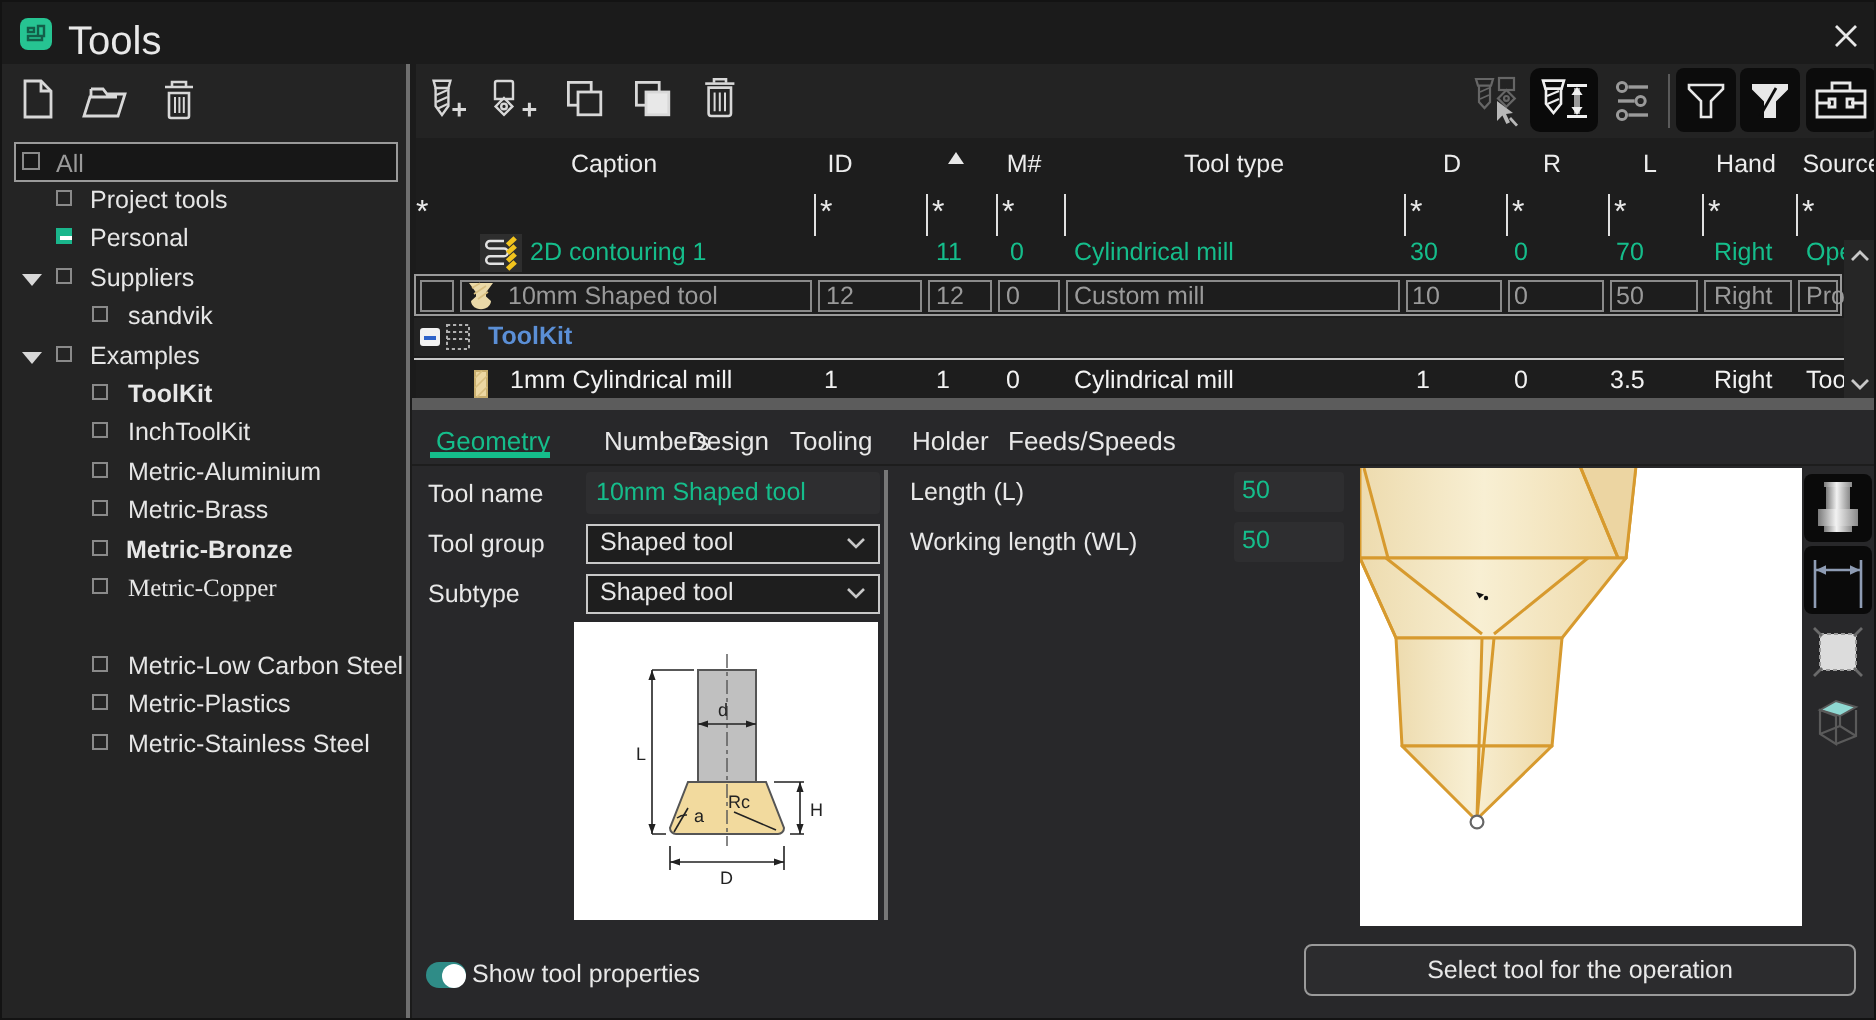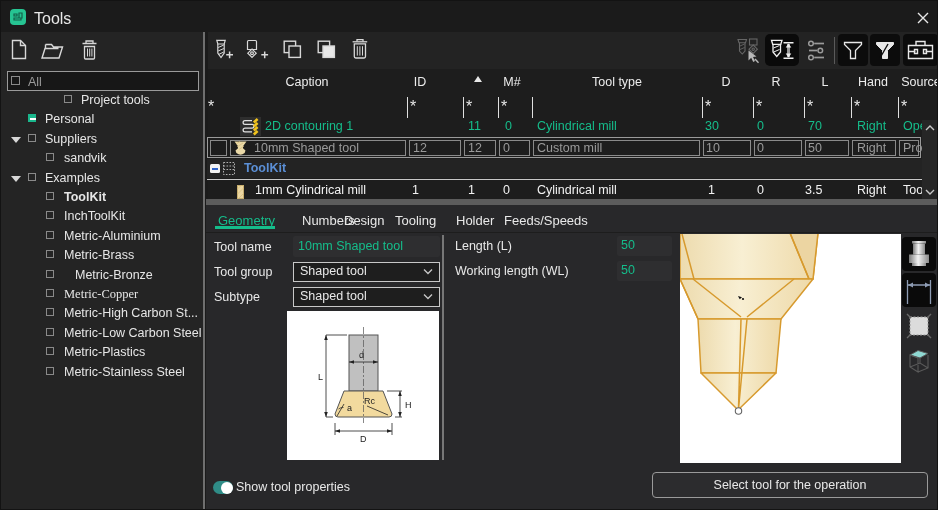--- a/index.html
+++ b/index.html
@@ -12,21 +12,21 @@
 </style>
 </head>
 <body>
 <div id="win">
 
   <div class="abs" style="left:0;top:0;width:938px;height:31px;background:#1b1b1b;"></div>
   <div class="abs" style="left:9px;top:8px;width:16px;height:16px;background:#26c492;border-radius:4px;"></div>
   <svg class="abs" style="left:9px;top:8px;" width="16" height="16" viewBox="0 0 16 16">
     <path d="M4 5 h3 v2 h-3 z M4 9 h7 v2 h-7 z M9 4 h3 v5 h-3 z" fill="none" stroke="#135f49" stroke-width="1.2"></path>
   </svg>
-  <div class="abs lbl" style="left:33px;top:9px;font-size:16px;">Tools</div>
+  <div class="abs lbl" style="left:33px;top:9px;font-size:20px;">Tools</div>
   <svg class="abs" style="left:915px;top:10px;" width="14" height="14" viewBox="0 0 14 14">
     <path d="M2 2 L12 12 M12 2 L2 12" stroke="#e8e8e8" stroke-width="1.4"></path>
   </svg>
 
   <div class="abs" style="left:0;top:31px;width:203px;height:479px;background:#242424;"></div>
 
   <svg class="abs" style="left:9px;top:38px;" width="90" height="22" viewBox="0 0 90 22">
 
     <path d="M2.5 1.5 h8 l5 5 v13 h-13 z" fill="none" stroke="#d8d8d8" stroke-width="1.4"></path>
     <path d="M10.5 1.5 v5 h5" fill="none" stroke="#d8d8d8" stroke-width="1.4"></path>
@@ -40,21 +40,21 @@
 
   <div class="abs" style="left:6px;top:70px;width:192px;height:20px;background:#171717;border:1px solid #9a9a9a;"></div>
   <div class="abs" style="left:10px;top:75px;width:9px;height:9px;border:1px solid #8a8a8a;background:#171717;"></div>
   <div class="abs" style="left:27px;top:74px;color:#9a9a9a;font-size:12.5px;">All</div>
 
   <style>
     .trow{position:absolute;height:19.4px;color:#e6e6e6;font-size:12.5px;white-space:nowrap;}
     .cb{position:absolute;width:8px;height:8px;border:1px solid #8a8a8a;background:transparent;}
     .arr{position:absolute;width:0;height:0;border-left:5px solid transparent;border-right:5px solid transparent;border-top:6px solid #d8d8d8;}
   </style>
-  <div class="trow" style="left:0;top:91px;width:200px;margin-left:36px;">
+  <div class="trow" style="left:0;top:91px;width:200px;">
     <span class="cb" style="left:27px;top:3px;"></span>
       <span style="position:absolute;left:44px;top:1px;">Project tools</span>
   </div>
   <div class="trow" style="left:0;top:110.4px;width:200px;">
     <span class="cb" style="left:27px;top:3px;background:#1ab68c;border-color:#1ab68c;"></span>
     <span style="position:absolute;left:29px;top:7px;width:6px;height:2px;background:#fff;"></span>
     <span style="position:absolute;left:44px;top:1px;">Personal</span>
   </div>
   <div class="trow" style="left:0;top:129.8px;width:200px;">
     <span class="arr" style="left:10px;top:6px;"></span>
@@ -81,29 +81,25 @@
   <div class="trow" style="left:0;top:226.8px;width:200px;">
     <span class="cb" style="left:45px;top:3px;"></span>
       <span style="position:absolute;left:63px;top:1px;">Metric-Aluminium</span>
   </div>
   <div class="trow" style="left:0;top:246.2px;width:200px;">
     <span class="cb" style="left:45px;top:3px;"></span>
       <span style="position:absolute;left:63px;top:1px;">Metric-Brass</span>
   </div>
   <div class="trow" style="left:0;top:265.6px;width:200px;">
     <span class="cb" style="left:45px;top:3px;"></span>
-      <span style="position:absolute;left:74px;top:1px;">Metric-Bronze</span>
+      <span style="position:absolute;left:62px;top:1px;font-weight:bold;">Metric-Bronze</span>
   </div>
   <div class="trow" style="left:0;top:285px;width:200px;font-family:Liberation Serif, serif;">
     <span class="cb" style="left:45px;top:3px;"></span>
       <span style="position:absolute;left:63px;top:1px;">Metric-Copper</span>
-  </div>
-  <div class="trow" style="left:0;top:304.4px;width:200px;">
-    <span class="cb" style="left:45px;top:3px;"></span>
-      <span style="position:absolute;left:63px;top:1px;">Metric-High Carbon St...</span>
   </div>
   <div class="trow" style="left:0;top:323.8px;width:200px;">
     <span class="cb" style="left:45px;top:3px;"></span>
       <span style="position:absolute;left:63px;top:1px;">Metric-Low Carbon Steel</span>
   </div>
   <div class="trow" style="left:0;top:343.2px;width:200px;">
     <span class="cb" style="left:45px;top:3px;"></span>
       <span style="position:absolute;left:63px;top:1px;">Metric-Plastics</span>
   </div>
   <div class="trow" style="left:0;top:362.6px;width:200px;">

